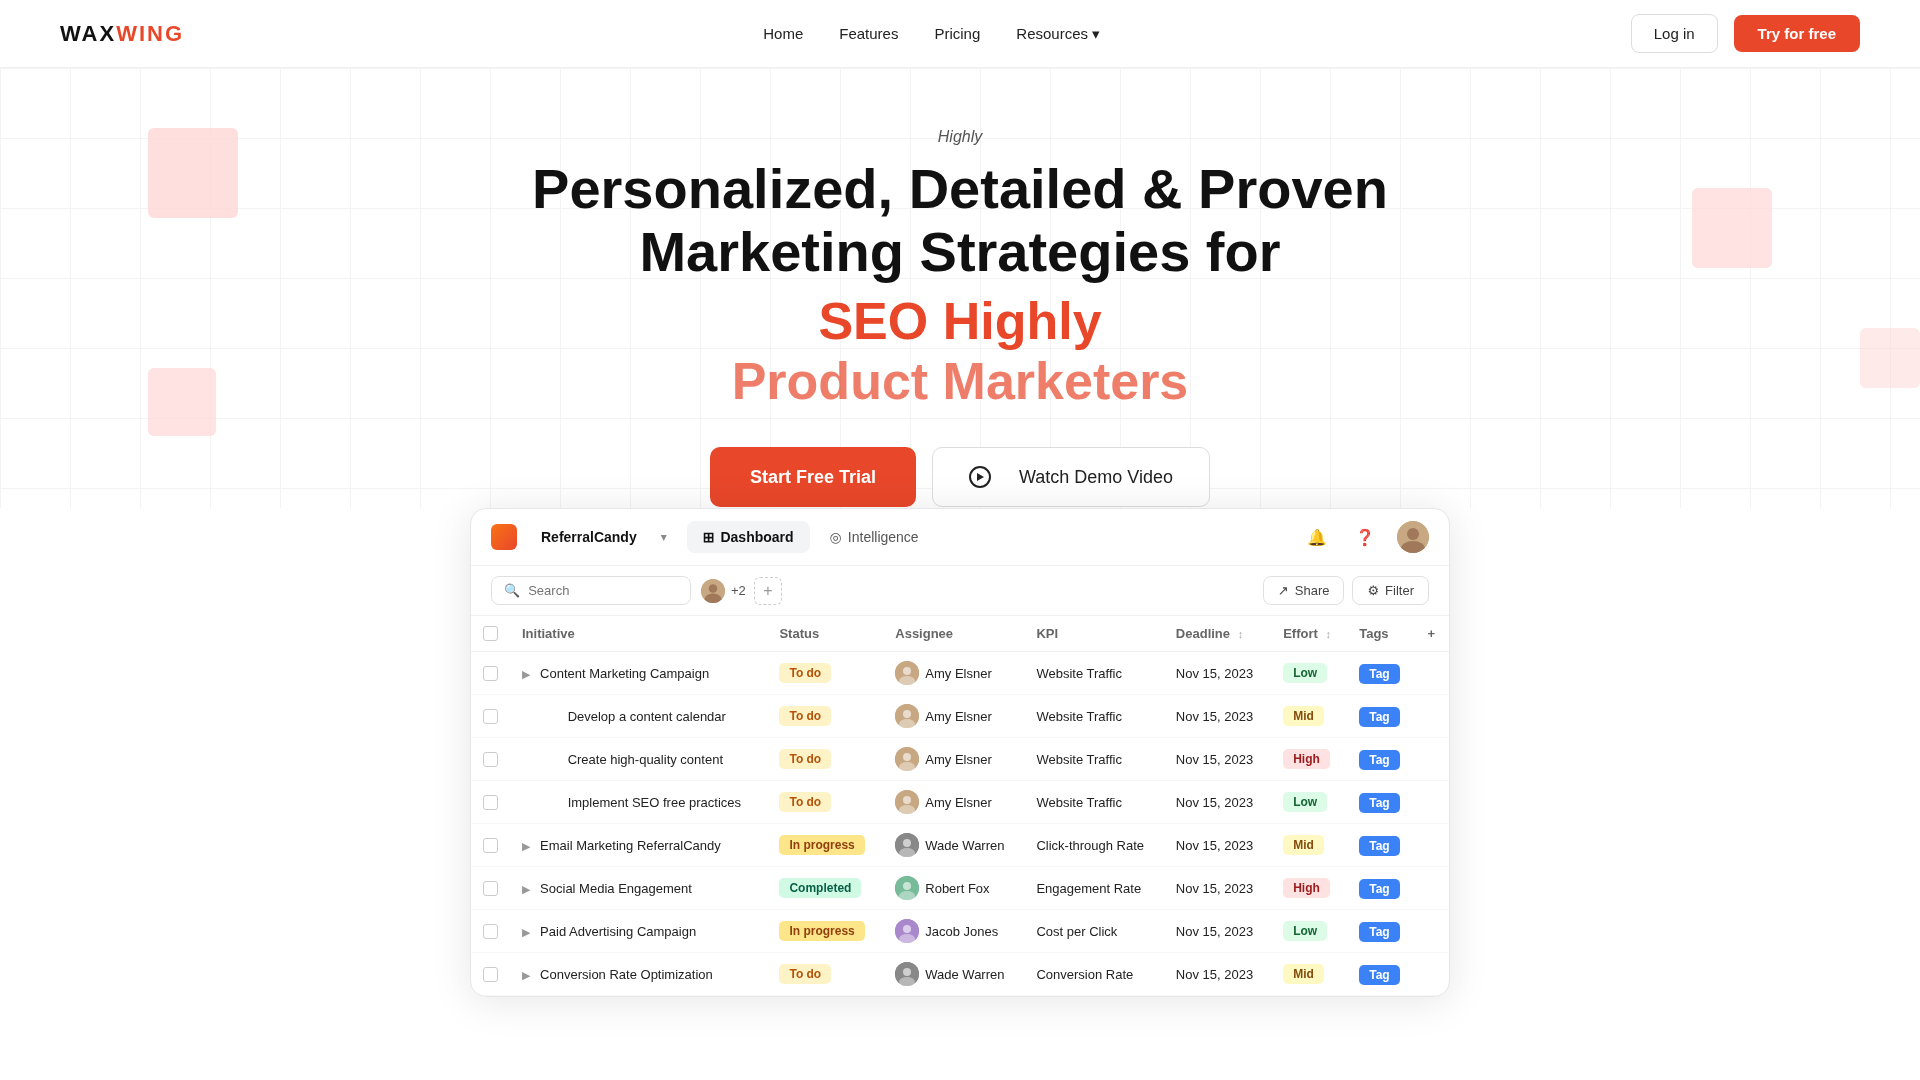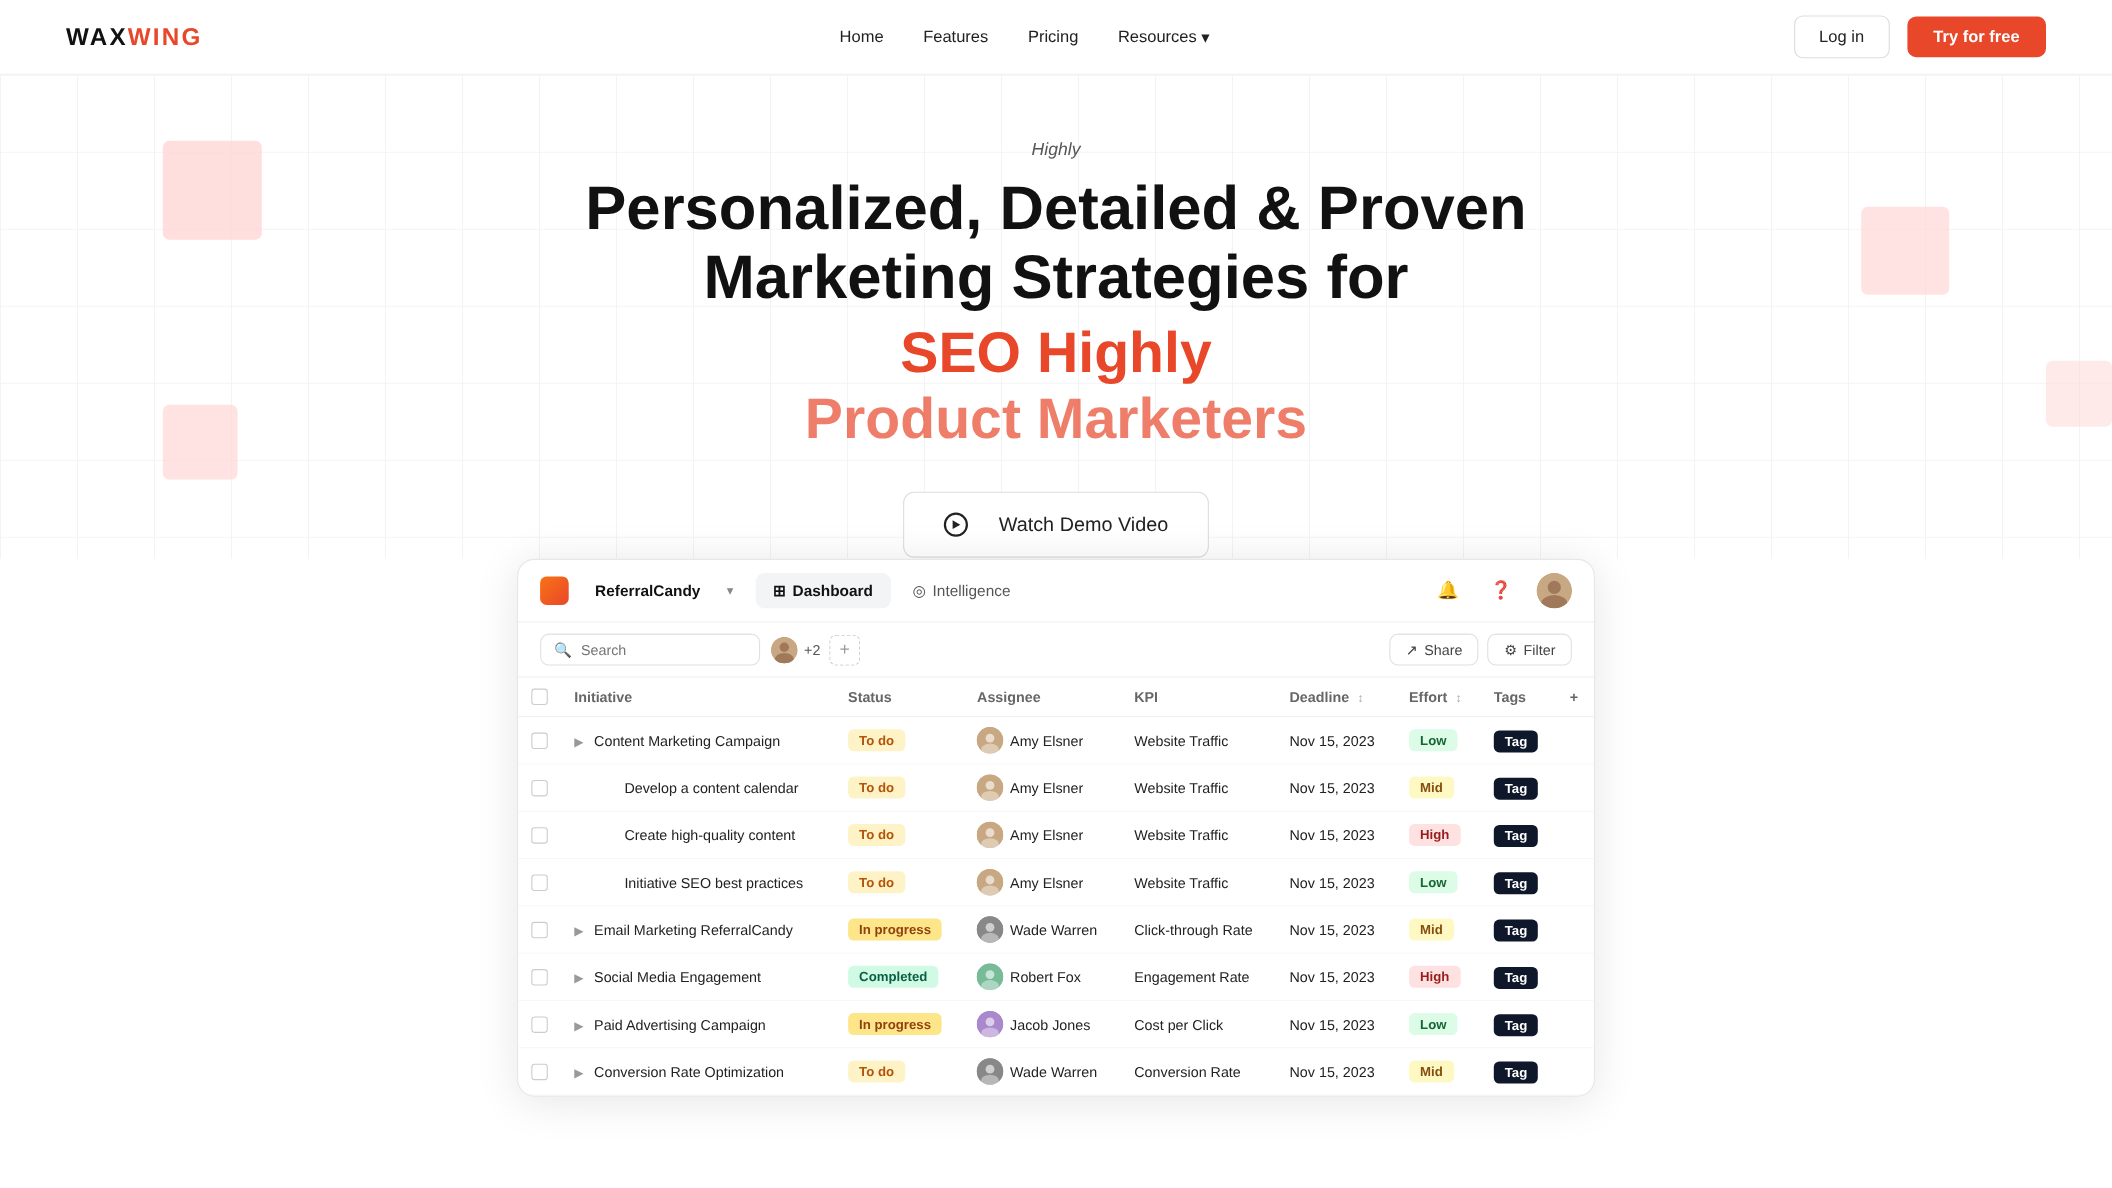--- a/index.html
+++ b/index.html
@@ -110,21 +110,21 @@
     .badge-inprogress { background: #fde68a; color: #92400e; }
     .badge-completed { background: #d1fae5; color: #065f46; }
 
     
     .effort { display: inline-block; padding: 3px 10px; border-radius: 5px; font-size: 12px; font-weight: 600; text-align: center; }
     .effort-low { background: #dcfce7; color: #166534; }
     .effort-mid { background: #fef9c3; color: #854d0e; }
     .effort-high { background: #fee2e2; color: #991b1b; }
 
     
-    .tag-badge { background: #0f172a; color: #fff; border-radius: 5px; padding: 3px 10px; font-size: 12px; font-weight: 600; }
+    .tag-badge { background: #3b82f6; color: #fff; border-radius: 5px; padding: 3px 10px; font-size: 12px; font-weight: 600; }
 
     
     .row-avatar { width: 24px; height: 24px; border-radius: 50%; background: #c8a882; display: inline-flex; align-items: center; justify-content: center; margin-right: 6px; vertical-align: middle; }
 
     .assignee-cell { display: flex; align-items: center; }
 
     .hero-section-outer {
       position: relative;
       background: #fff;
       padding: 0;
@@ -171,20 +171,21 @@
 
     <div class="hero-content">
       <div class="hero-tag">Highly</div>
       <h1 class="hero-title">
         <span>Personalized, Detailed &amp; Proven</span><br>
         <span>Marketing Strategies for</span>
       </h1>
       <div class="hero-rotating">SEO Highly</div>
       <div class="hero-rotating-2">Product Marketers</div>
       <div class="hero-cta">
+        <button class="btn-start-trial">Start Free Trial</button>
         <button class="btn-watch-demo">
           <span class="play-icon"></span>
           <span>Watch Demo Video</span>
         </button>
       </div>
     </div>
   </div>
 
   <div class="dashboard-section">
     <div class="dashboard-wrapper">
@@ -341,21 +342,21 @@
     <td><span class="effort effort-high">High</span></td>
     <td><span class="tag-badge">Tag</span></td>
     <td></td>
   </tr>
             <tr>
     <td>
       <div class="row-check"></div>
     </td>
     <td style="padding-left:36px;">
       <span style="display:inline-block;width:18px;"></span>
-      <span>Initiative SEO best practices</span>
+      <span>Implement SEO free practices</span>
     </td>
     <td><span class="badge badge-todo">To do</span></td>
     <td>
       <div class="assignee-cell">
         <div class="row-avatar" style="background:#c8a882;">
           <svg width="24" height="24" viewBox="0 0 24 24">
                       <circle cx="12" cy="12" r="12" fill="#c8a882"></circle>
                       <ellipse cx="12" cy="10" rx="4" ry="4" fill="#fff" opacity="0.6"></ellipse>
                       <ellipse cx="12" cy="20" rx="8" ry="5" fill="#fff" opacity="0.4"></ellipse>
                     </svg>

